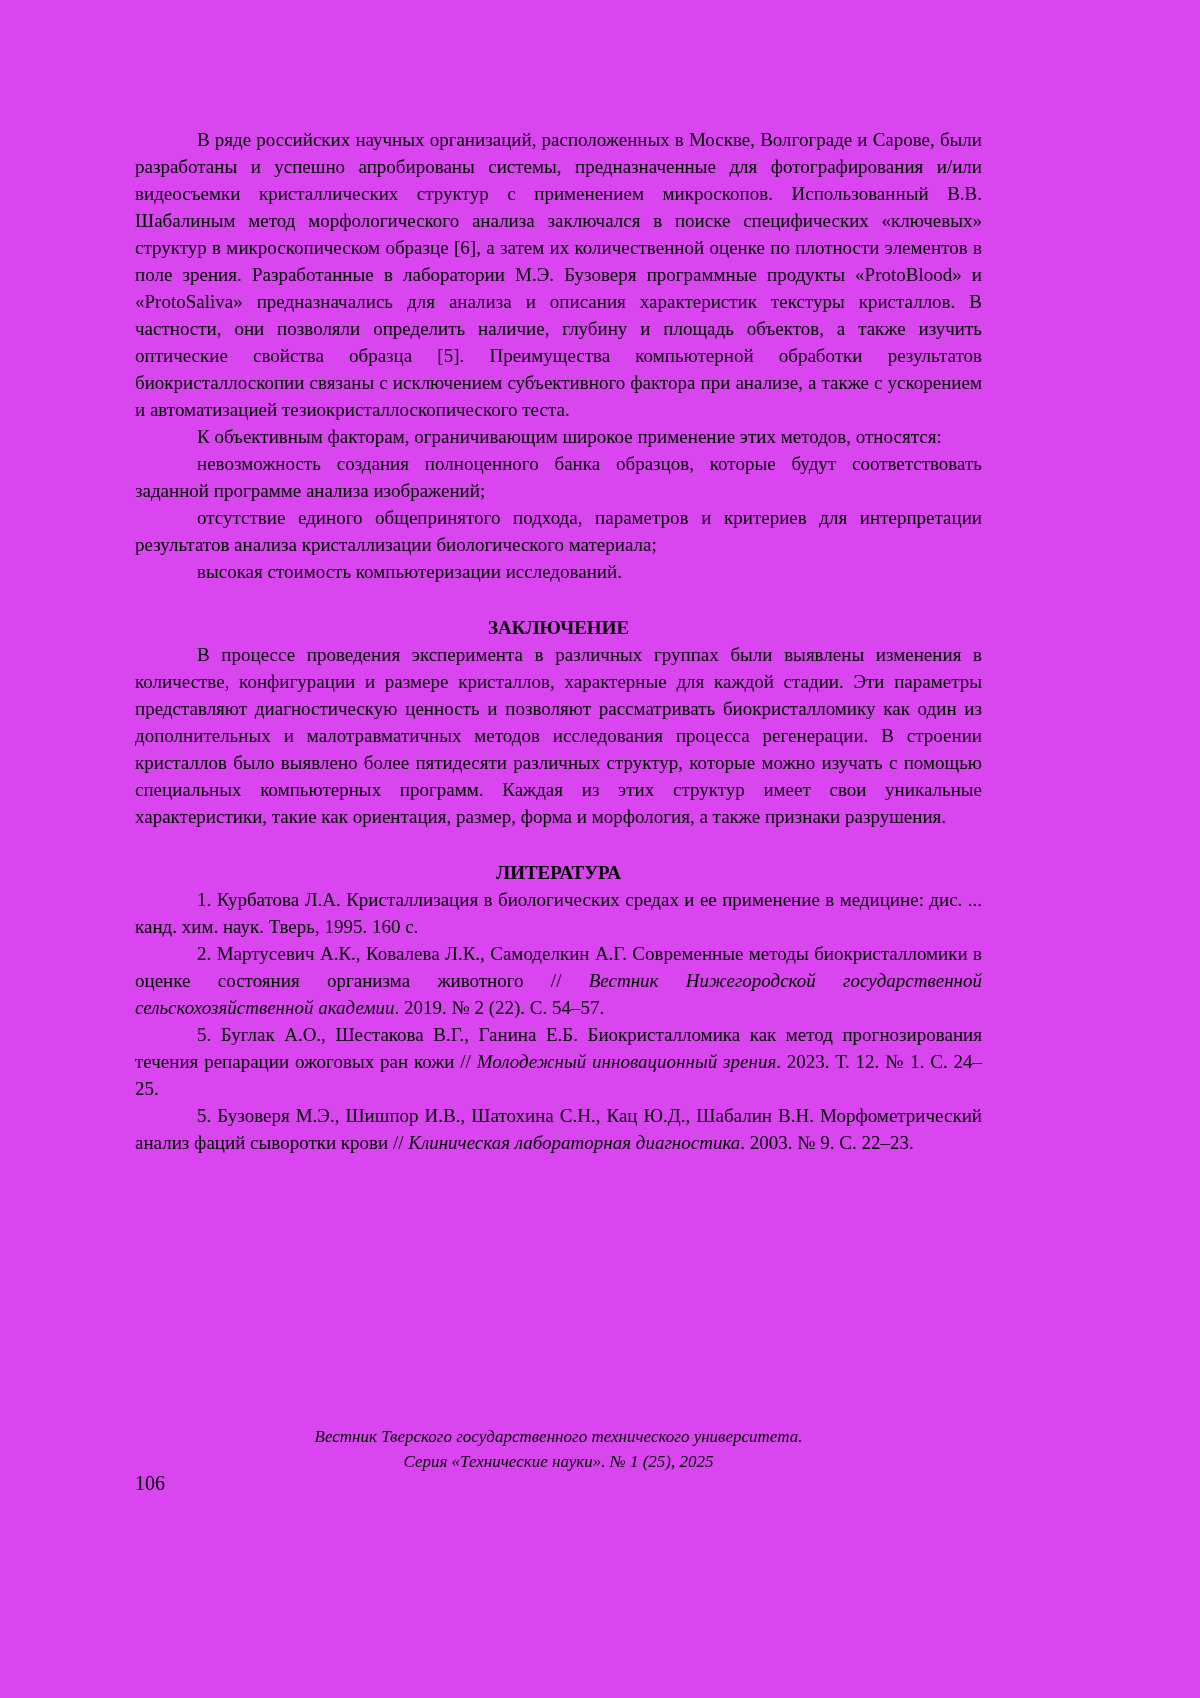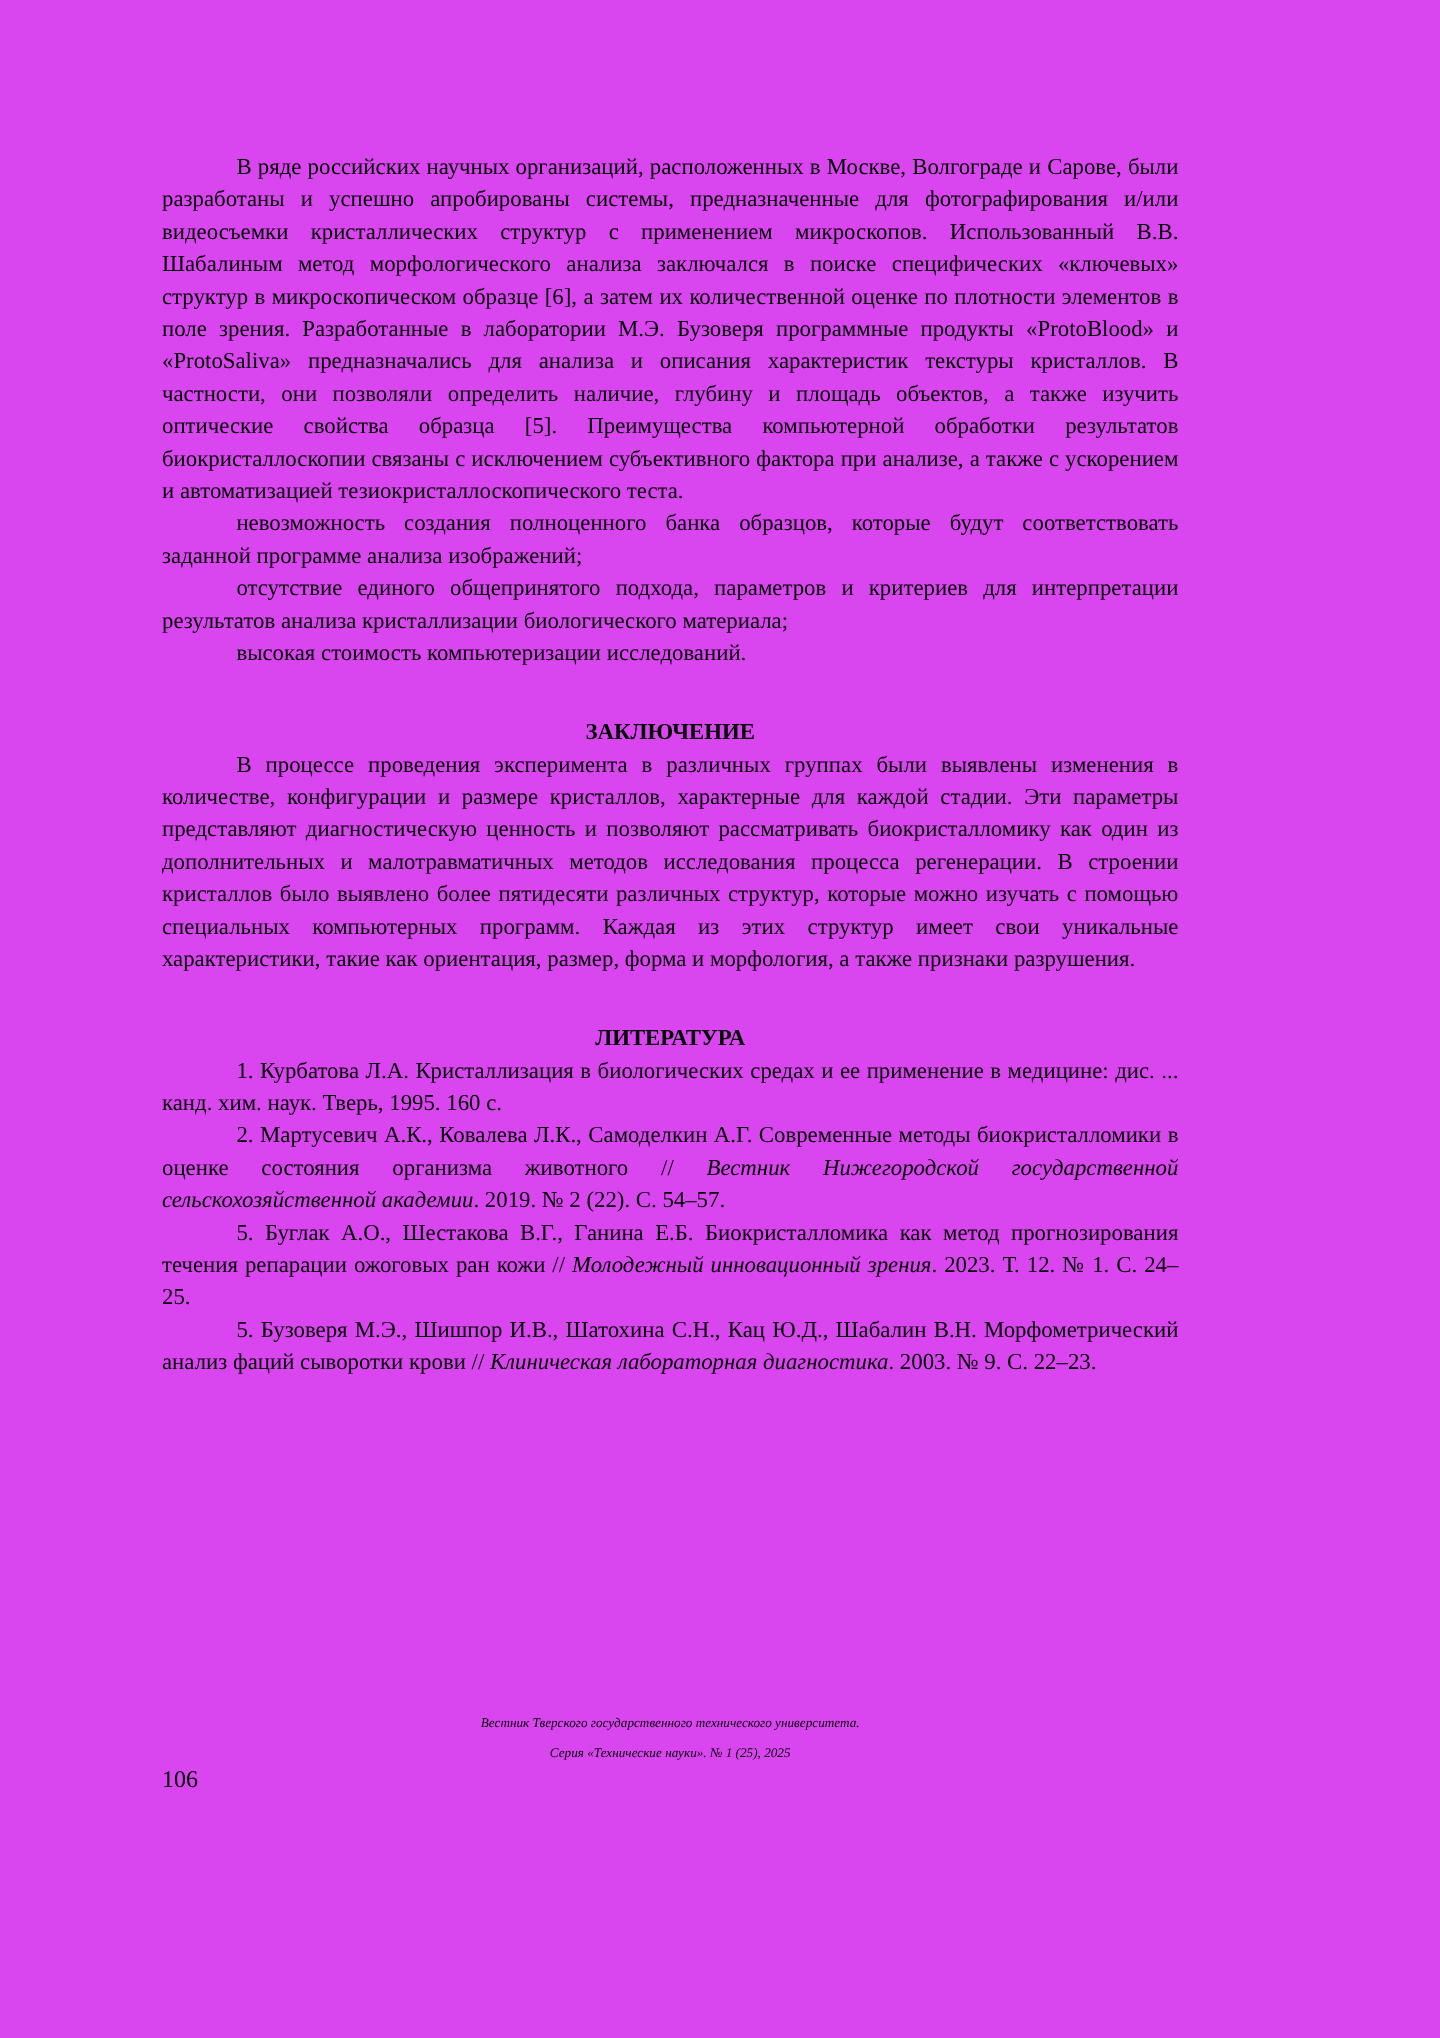--- a/index.html
+++ b/index.html
@@ -23,54 +23,55 @@
     width: 847px;
     font-size: 19px;
     line-height: 27px;
     text-align: justify;
   }
   .para {
     margin: 0;
     text-indent: 62px;
   }
   .heading {
-    margin: 39px 0 0 0;
+    margin: 29px 0 0 0;
     font-size: 19px;
     line-height: 27px;
     font-weight: bold;
     text-align: center;
     text-indent: 0;
   }
   .italic { font-style: italic; }
   .footer {
     position: absolute;
     left: 135px;
     top: 1424px;
     width: 847px;
     text-align: center;
     font-style: italic;
-    font-size: 11px;
+    font-size: 17px;
     line-height: 25px;
   }
   .page-number {
     position: absolute;
     left: 135px;
     top: 1470px;
     font-size: 20px;
     line-height: 26px;
   }
 </style>
 </head>
 <body>
 
 <div class="page">
 
   <div class="text-block">
 
     <p class="para">В ряде российских научных организаций, расположенных в Москве, Волгограде и Сарове, были разработаны и успешно апробированы системы, предназначенные для фотографирования и/или видеосъемки кристаллических структур с применением микроскопов. Использованный В.В. Шабалиным метод морфологического анализа заключался в поиске специфических «ключевых» структур в микроскопическом образце [6], а затем их количественной оценке по плотности элементов в поле зрения. Разработанные в лаборатории М.Э. Бузоверя программные продукты «ProtoBlood» и «ProtoSaliva» предназначались для анализа и описания характеристик текстуры кристаллов. В частности, они позволяли определить наличие, глубину и площадь объектов, а также изучить оптические свойства образца [5]. Преимущества компьютерной обработки результатов биокристаллоскопии связаны с исключением субъективного фактора при анализе, а также с ускорением и автоматизацией тезиокристаллоскопического теста.</p>
+    <p class="para">К объективным факторам, ограничивающим широкое применение этих методов, относятся:</p>
     <p class="para">невозможность создания полноценного банка образцов, которые будут соответствовать заданной программе анализа изображений;</p>
     <p class="para">отсутствие единого общепринятого подхода, параметров и критериев для интерпретации результатов анализа кристаллизации биологического материала;</p>
     <p class="para">высокая стоимость компьютеризации исследований.</p>
 
     <h2 class="heading">ЗАКЛЮЧЕНИЕ</h2>
     <p class="para">В процессе проведения эксперимента в различных группах были выявлены изменения в количестве, конфигурации и размере кристаллов, характерные для каждой стадии. Эти параметры представляют диагностическую ценность и позволяют рассматривать биокристалломику как один из дополнительных и малотравматичных методов исследования процесса регенерации. В строении кристаллов было выявлено более пятидесяти различных структур, которые можно изучать с помощью специальных компьютерных программ. Каждая из этих структур имеет свои уникальные характеристики, такие как ориентация, размер, форма и морфология, а также признаки разрушения.</p>
 
     <h2 class="heading">ЛИТЕРАТУРА</h2>
 
     <p class="para"><span>1. Курбатова Л.А. Кристаллизация в биологических средах и ее применение в медицине: дис. ... канд. хим. наук. Тверь, 1995. 160 с.</span></p>

